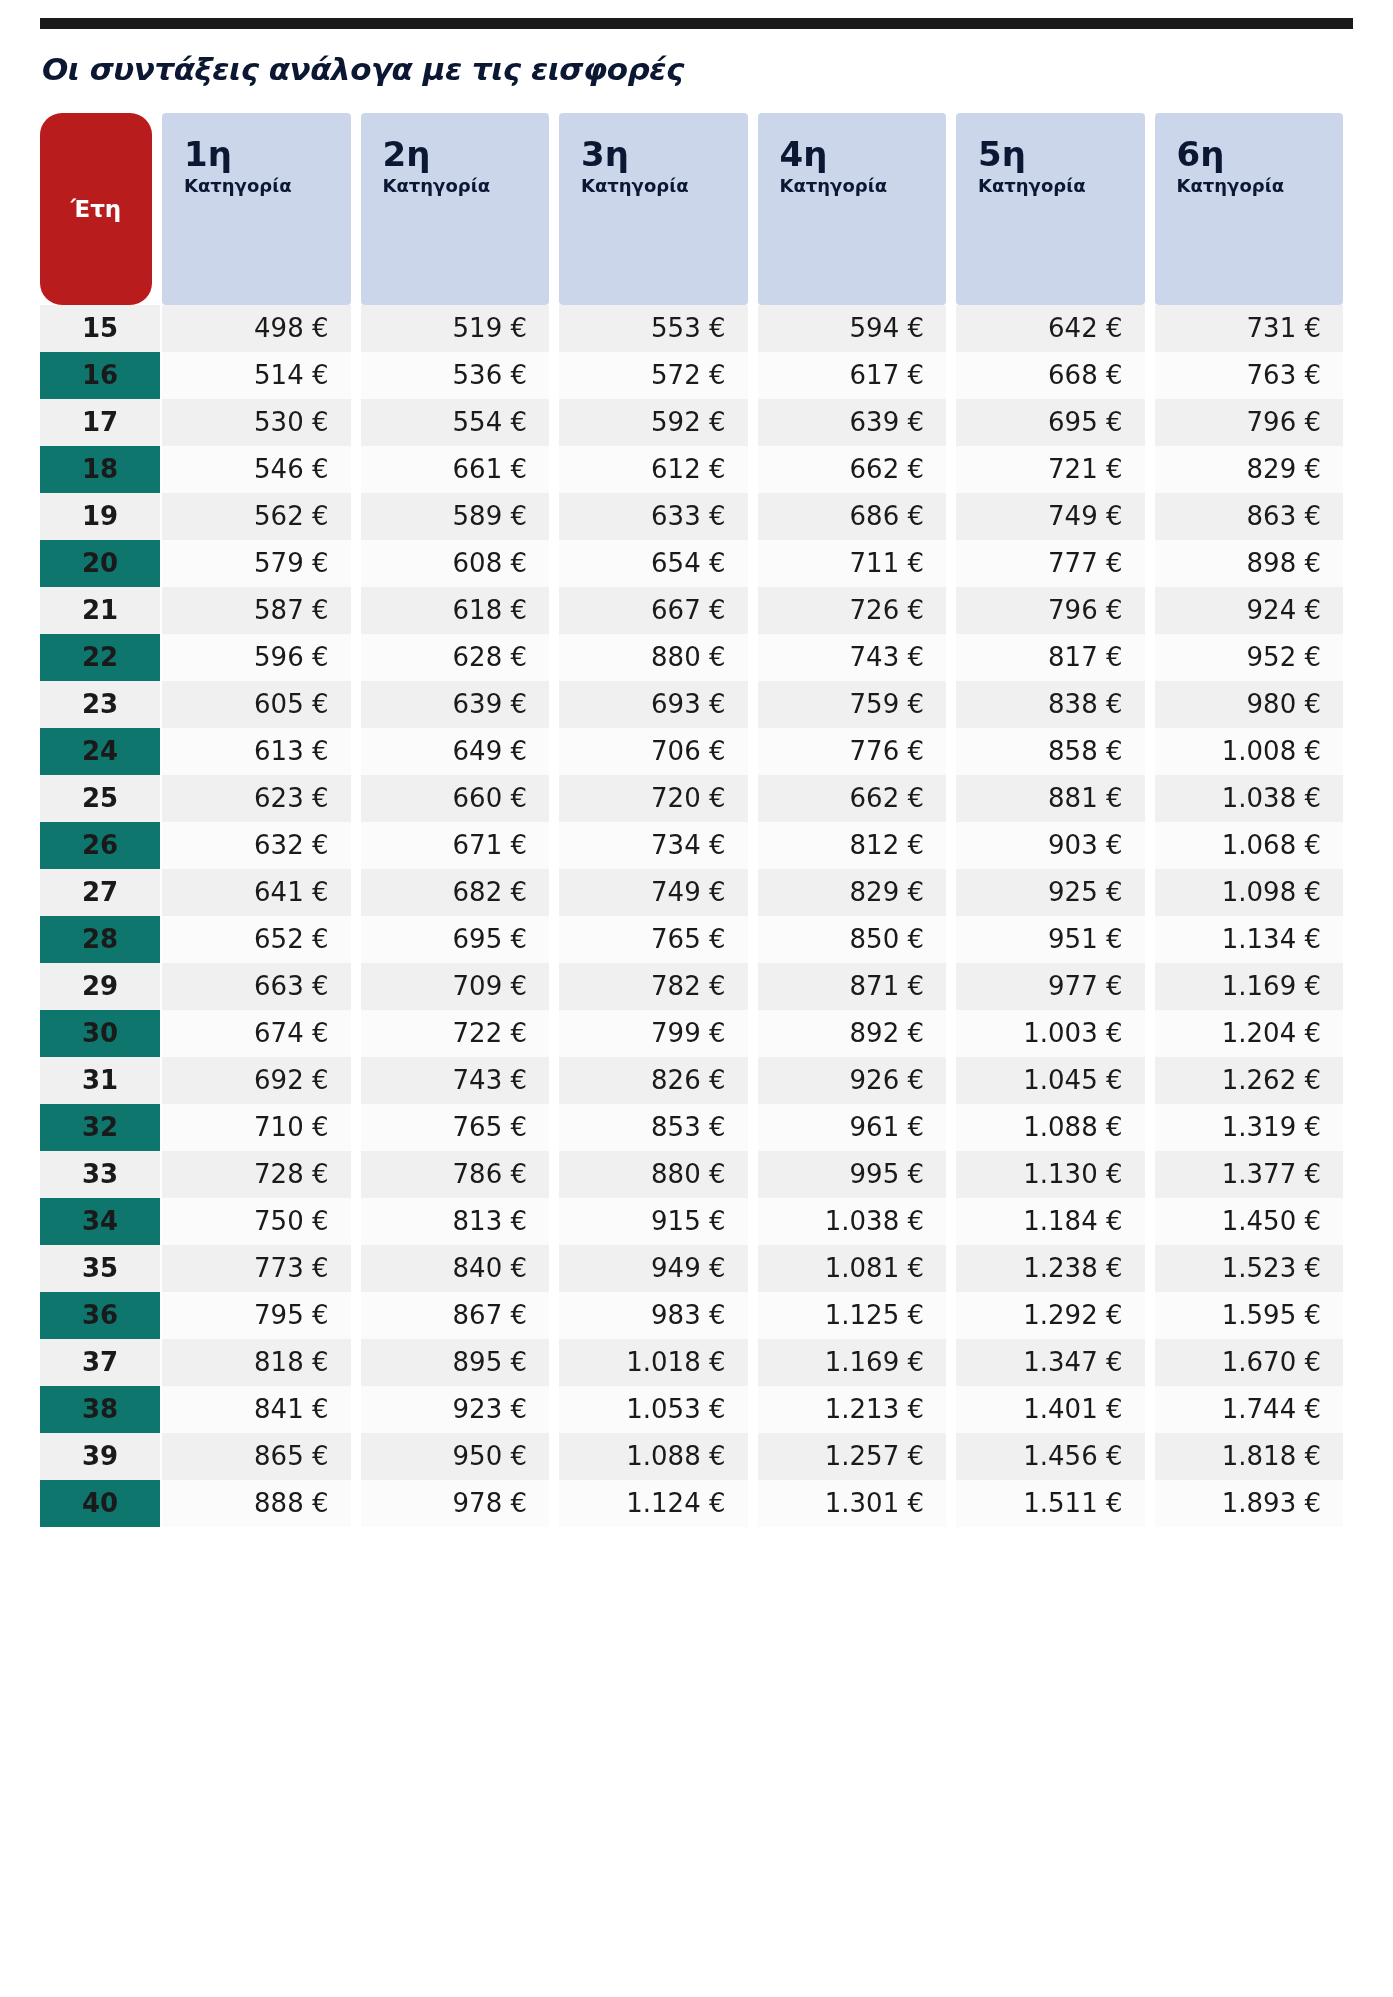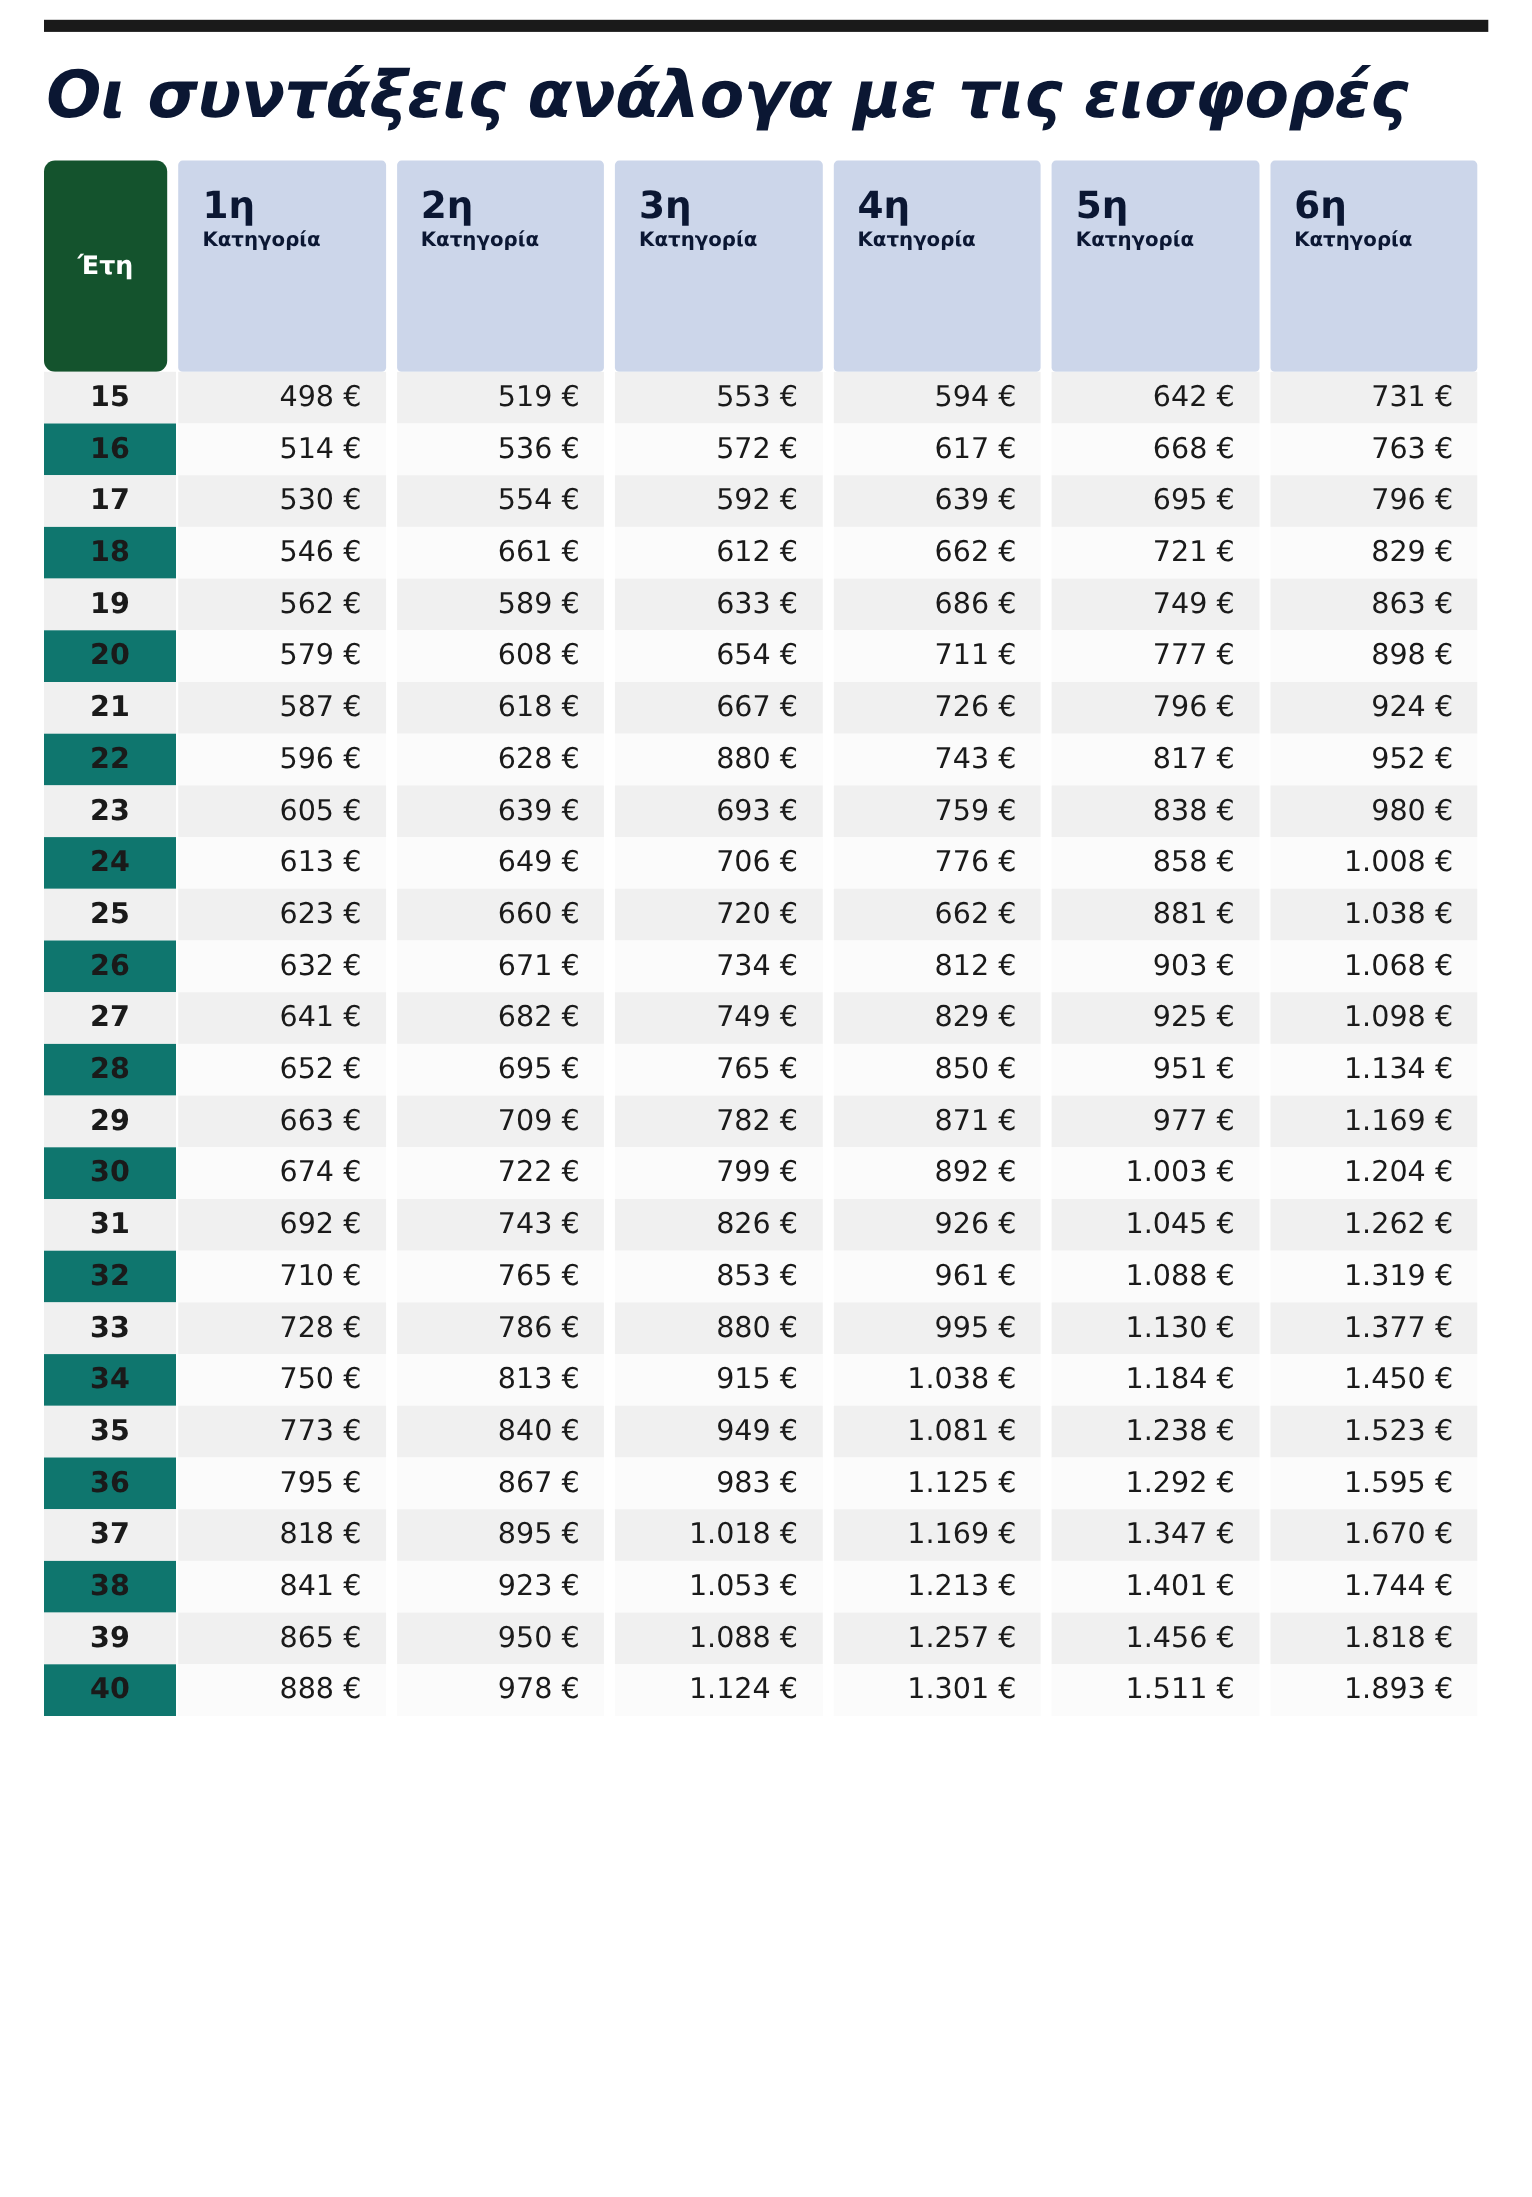--- a/index.html
+++ b/index.html
@@ -15,21 +15,21 @@
     background: #ffffff;
     position: relative;
     padding: 0 40px;
   }
   .top-rule {
     height: 11px;
     background: #1a1a1a;
     margin: 18px 0 0 0;
   }
   .title {
-    font-size: 59px;
+    font-size: 31px;
     font-weight: bold;
     font-style: italic;
     color: #0b1733;
     letter-spacing: -0.5px;
     margin: 22px 0 26px 2px;
     font-family: "DejaVu Sans", "Liberation Sans", sans-serif;
   }
   table.pension {
     width: 100%;
     border-collapse: separate;
@@ -40,23 +40,23 @@
     padding: 0;
   }
   .hdr-row th {
     vertical-align: top;
     padding-bottom: 12px;
   }
   .hdr-years {
     width: 122px;
   }
   .hdr-years .box {
-    background: #14532d;
+    background: #b91c1c;
     color: #ffffff;
-    border-radius: 10px;
+    border-radius: 22px;
     height: 192px;
     display: flex;
     align-items: center;
     justify-content: center;
     font-size: 23px;
     font-weight: bold;
     margin-right: 10px;
   }
   .hdr-cat .box {
     background: #ccd6ea;

